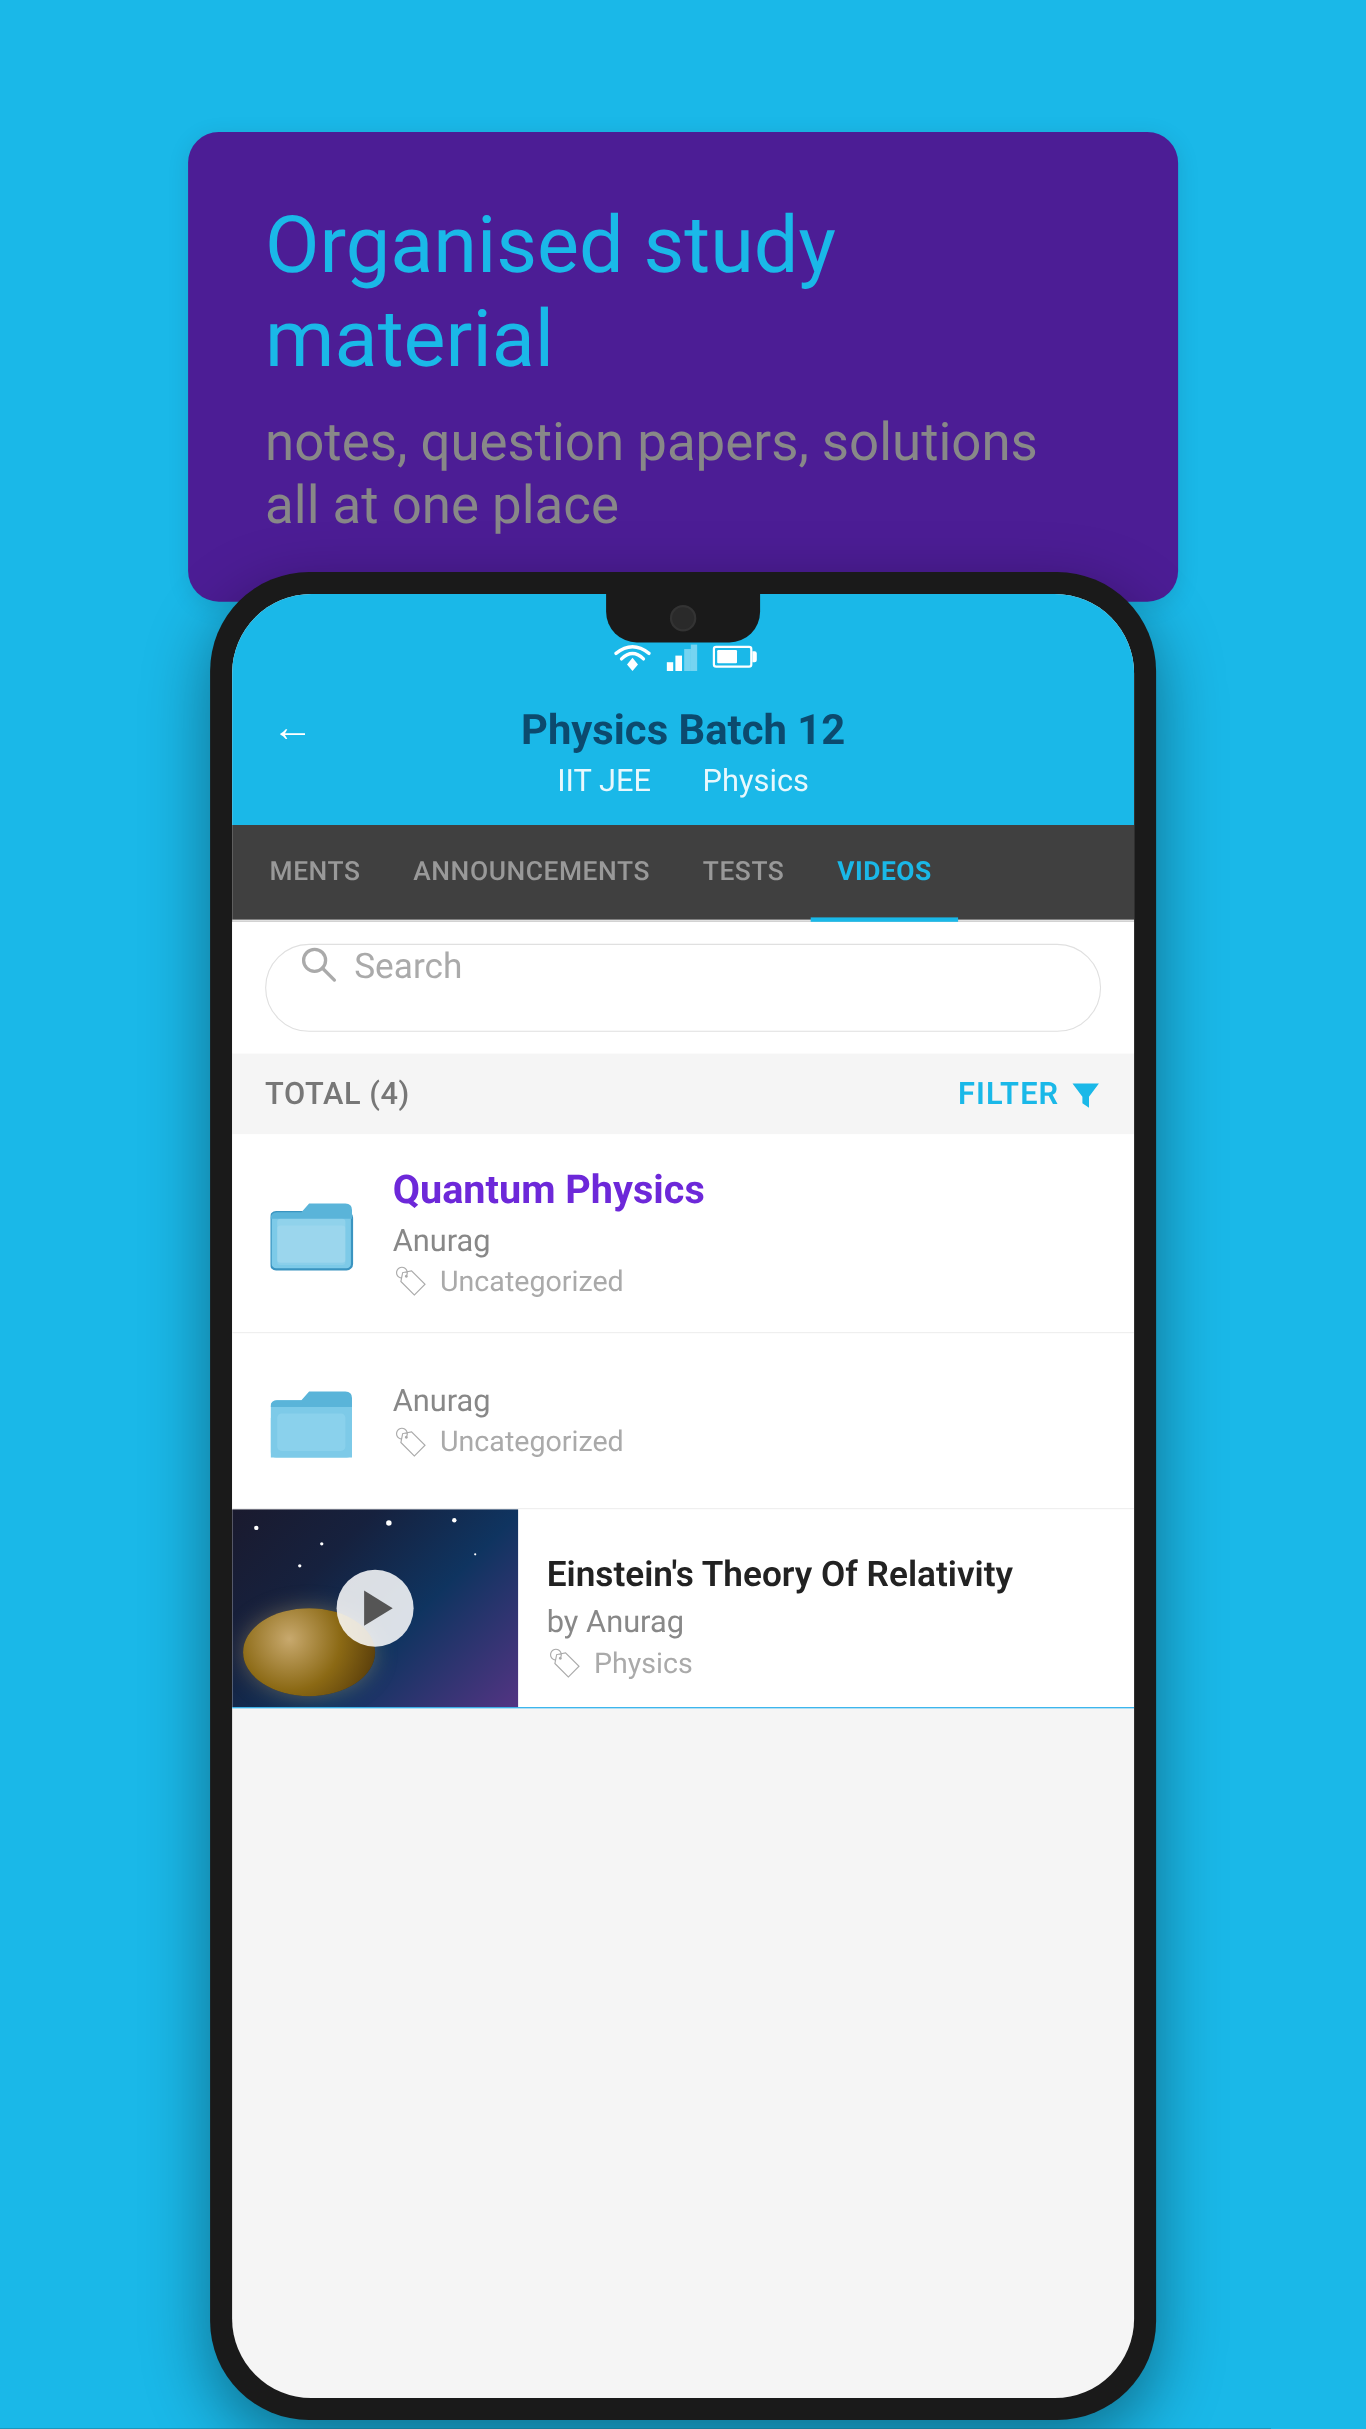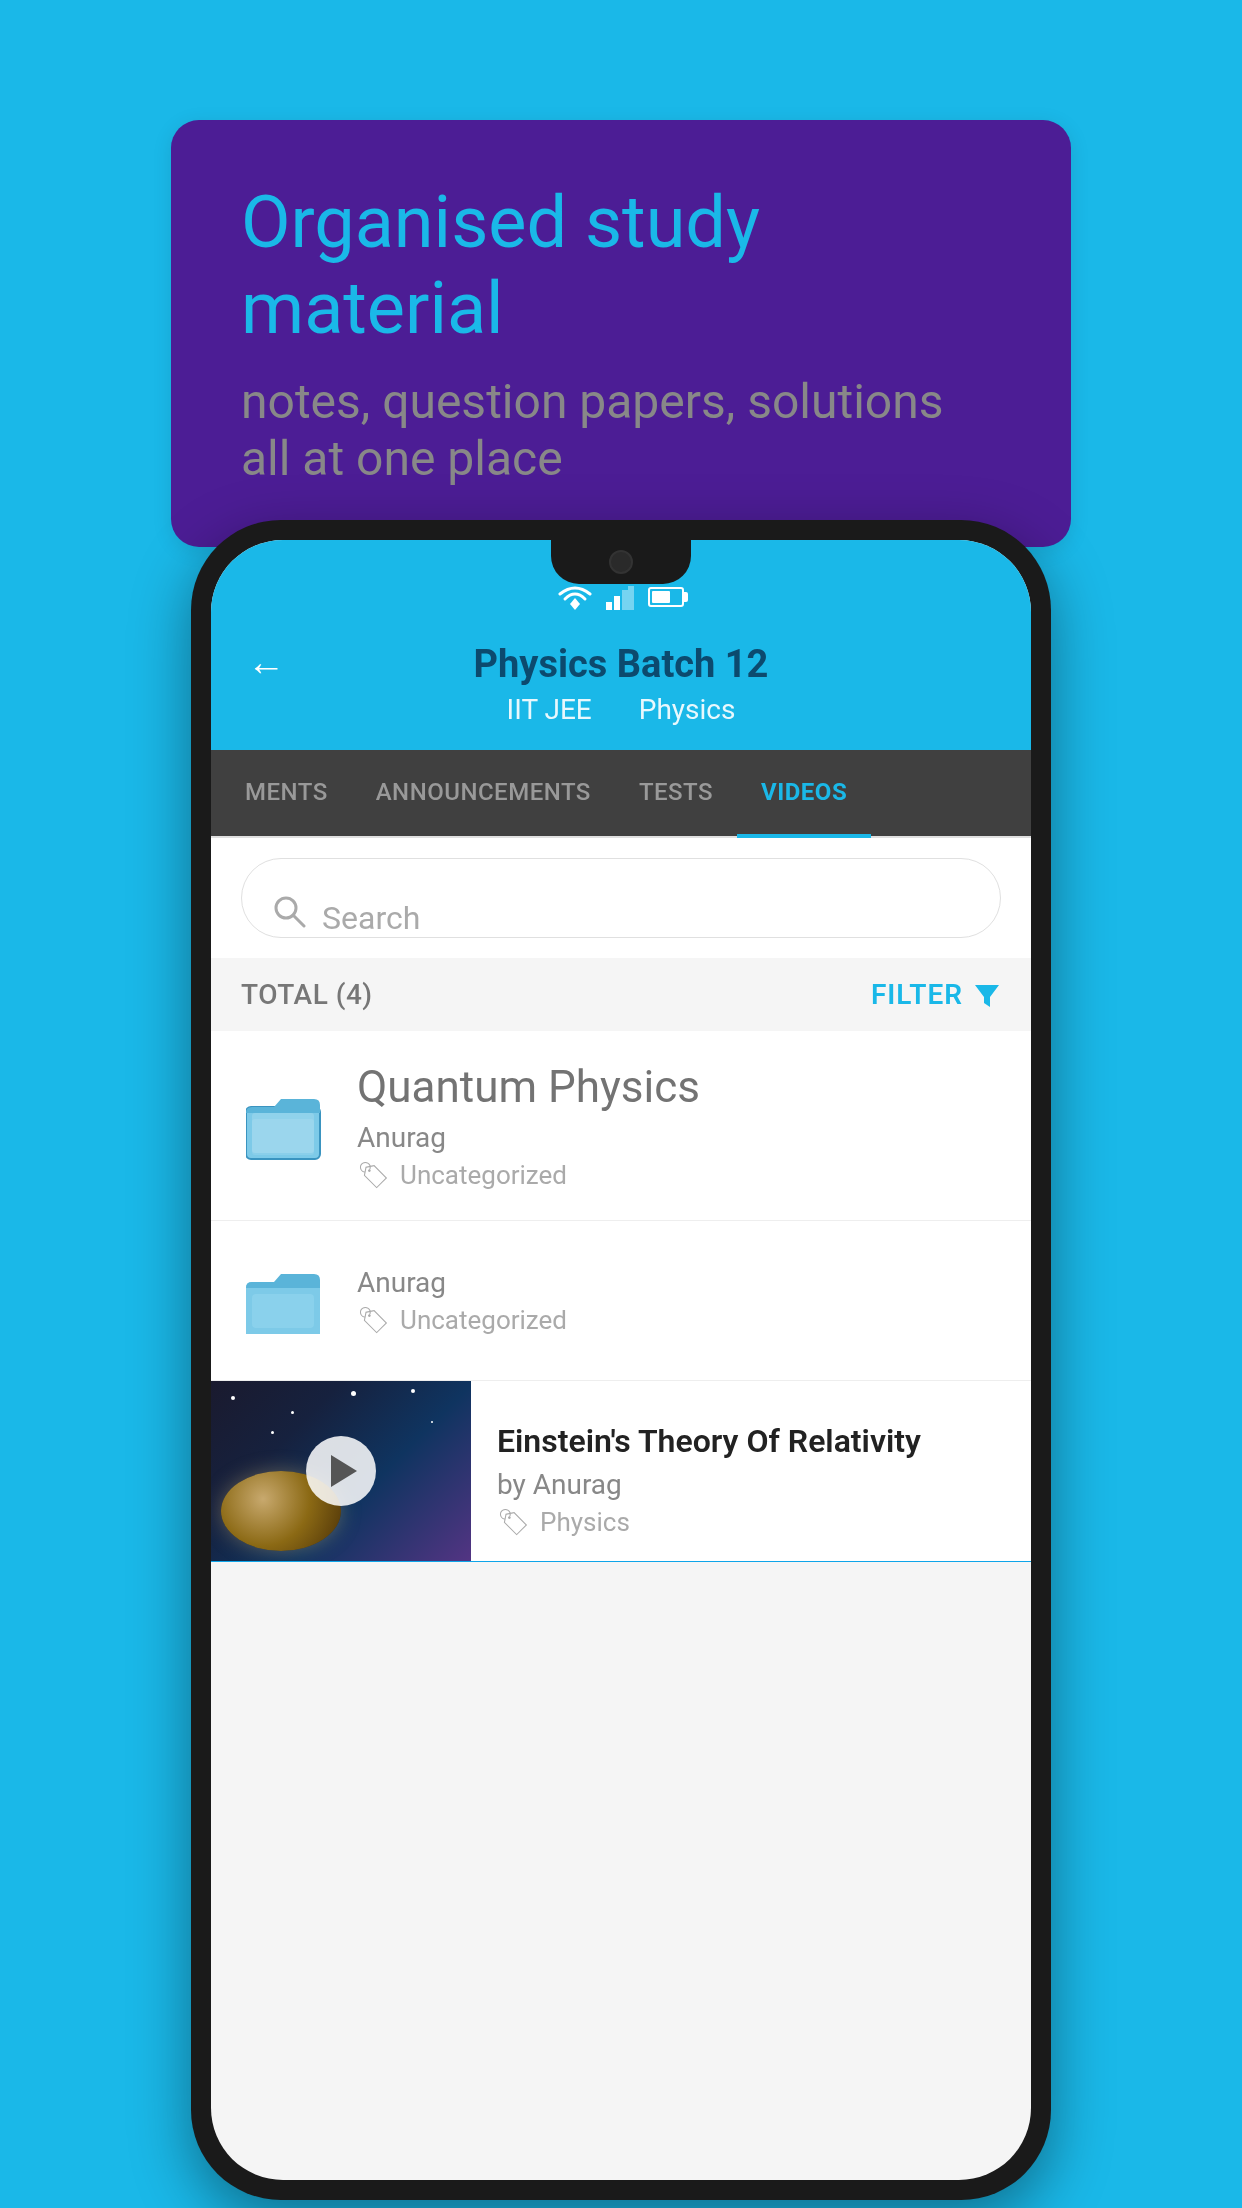--- a/index.html
+++ b/index.html
@@ -237,21 +237,21 @@
       background: white;
       padding: 20px 30px;
     }
 
     .search-input {
       width: 100%;
       height: 80px;
       border: 1px solid #e0e0e0;
       border-radius: 40px;
       display: flex;
-      align-items: flex-end;
+      align-items: flex-start;
       padding: 0 30px;
       gap: 16px;
       background: white;
     }
 
     .search-icon-svg {
       color: #aaa;
       font-size: 36px;
     }
 
@@ -315,23 +315,23 @@
     .folder-svg {
       width: 80px;
       height: 70px;
     }
 
     .item-info {
       flex: 1;
     }
 
     .item-title {
-      font-size: 44px;
-      font-weight: 400;
-      color: #737373;
+      font-size: 36px;
+      font-weight: 700;
+      color: #6d28d9;
       margin-bottom: 8px;
     }
 
     .item-author {
       font-size: 28px;
       color: #888;
       margin-bottom: 6px;
     }
 
     .item-tag {

